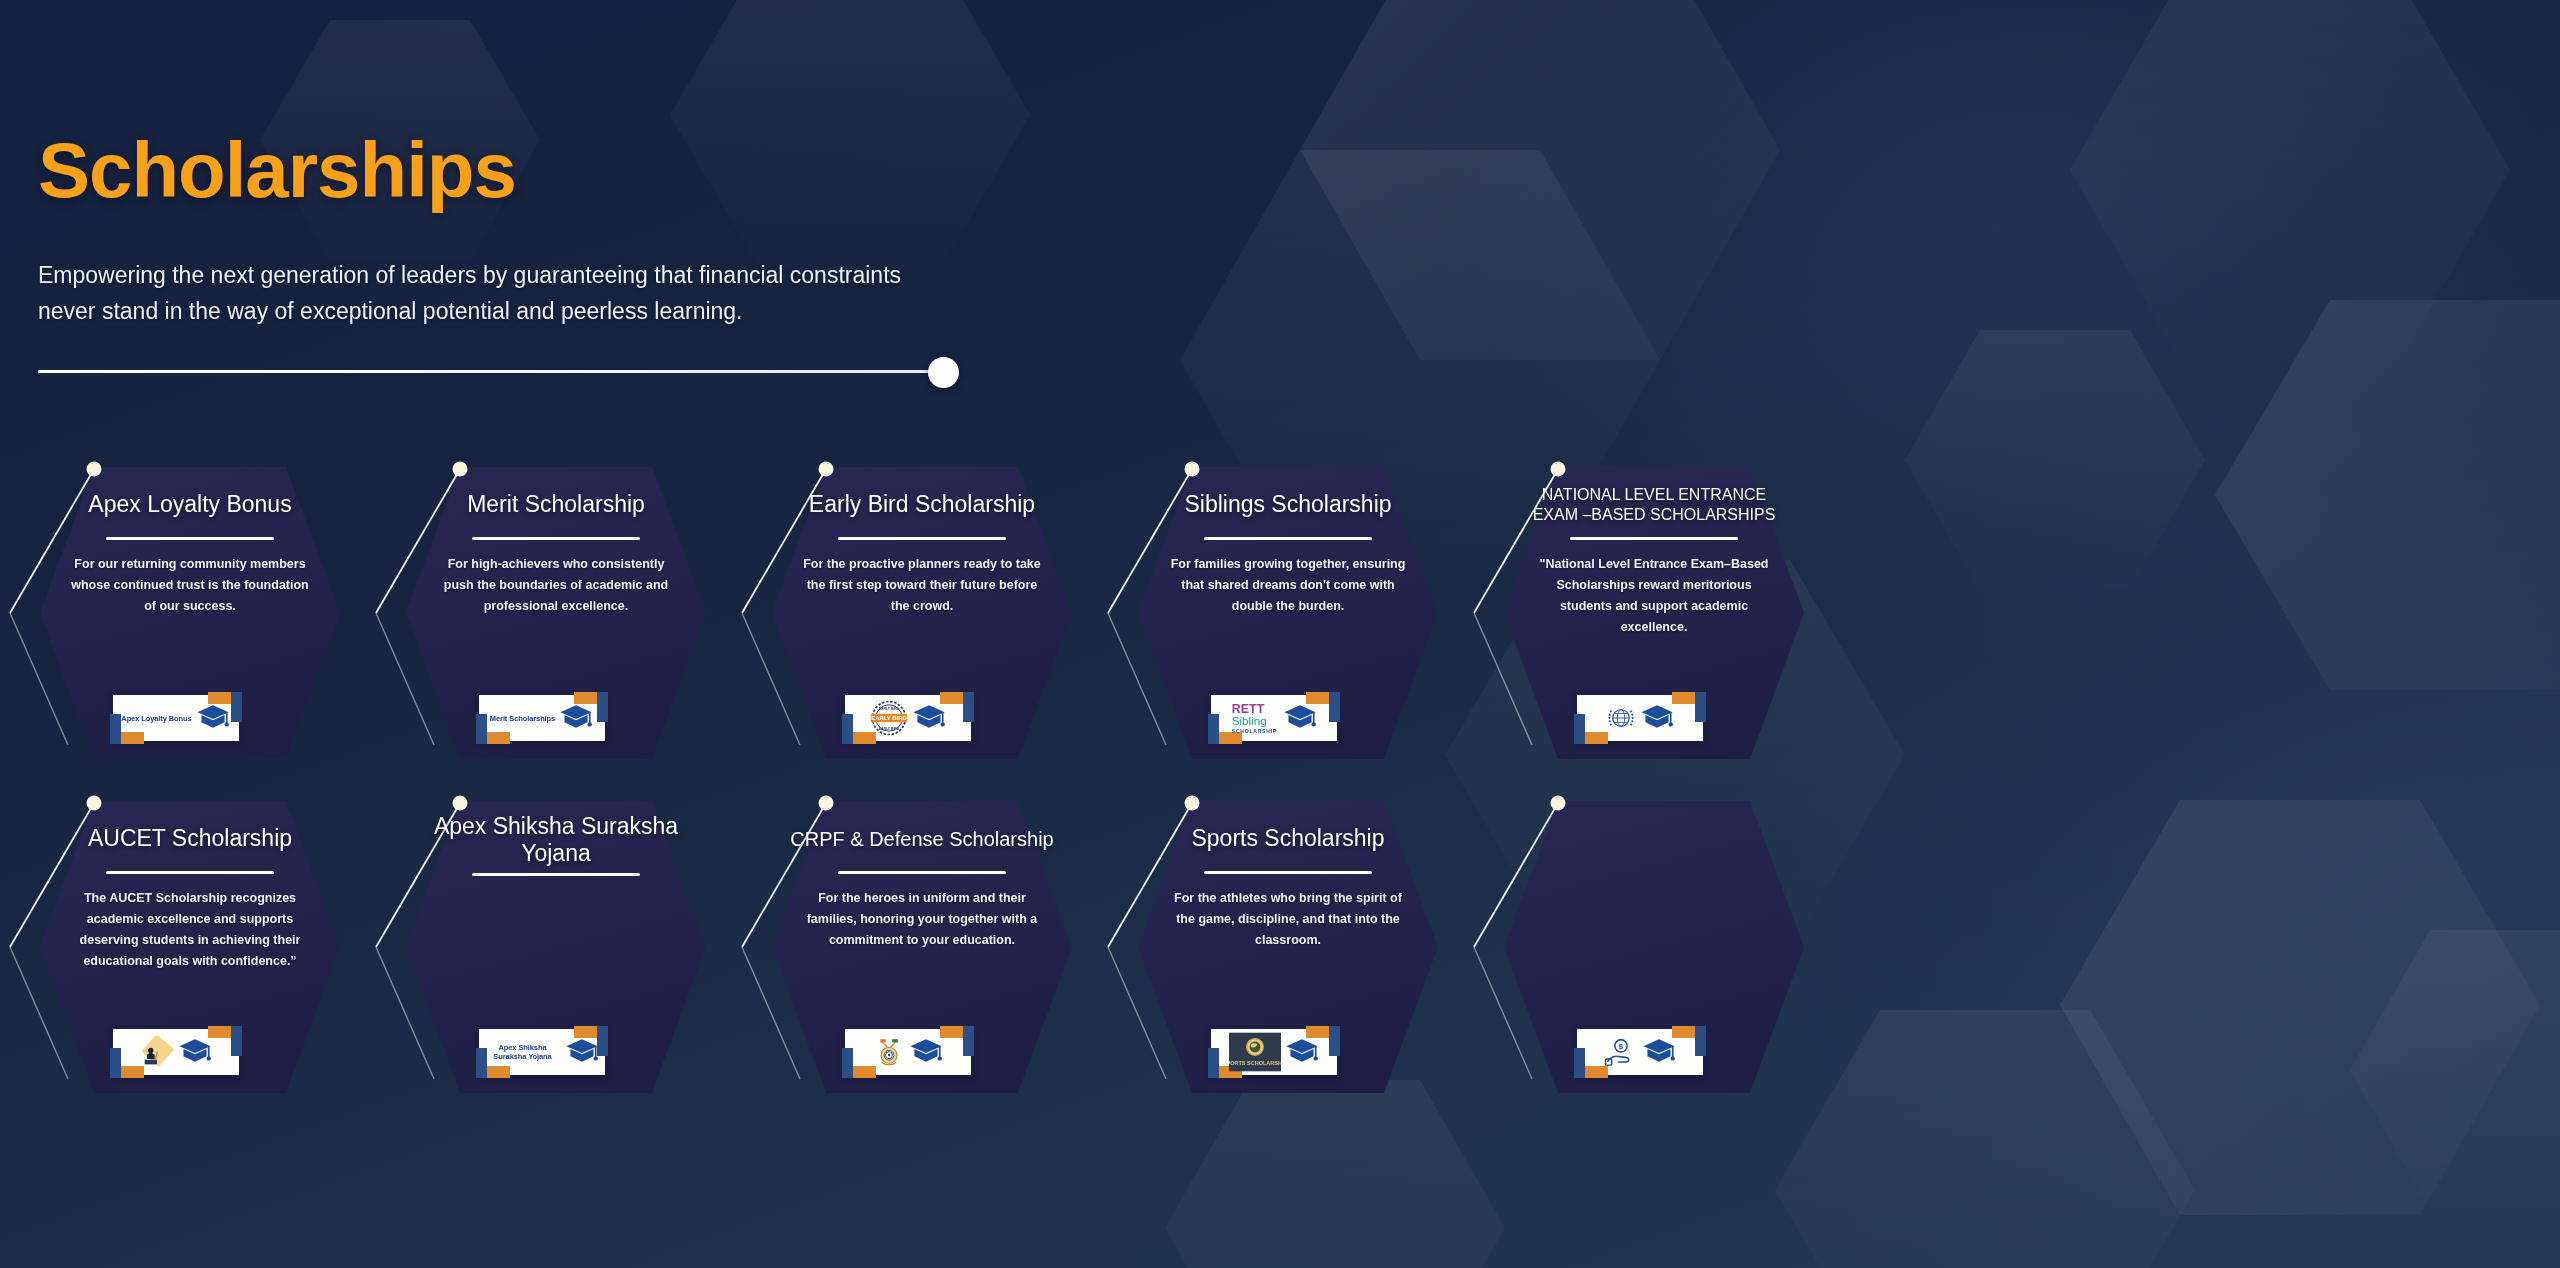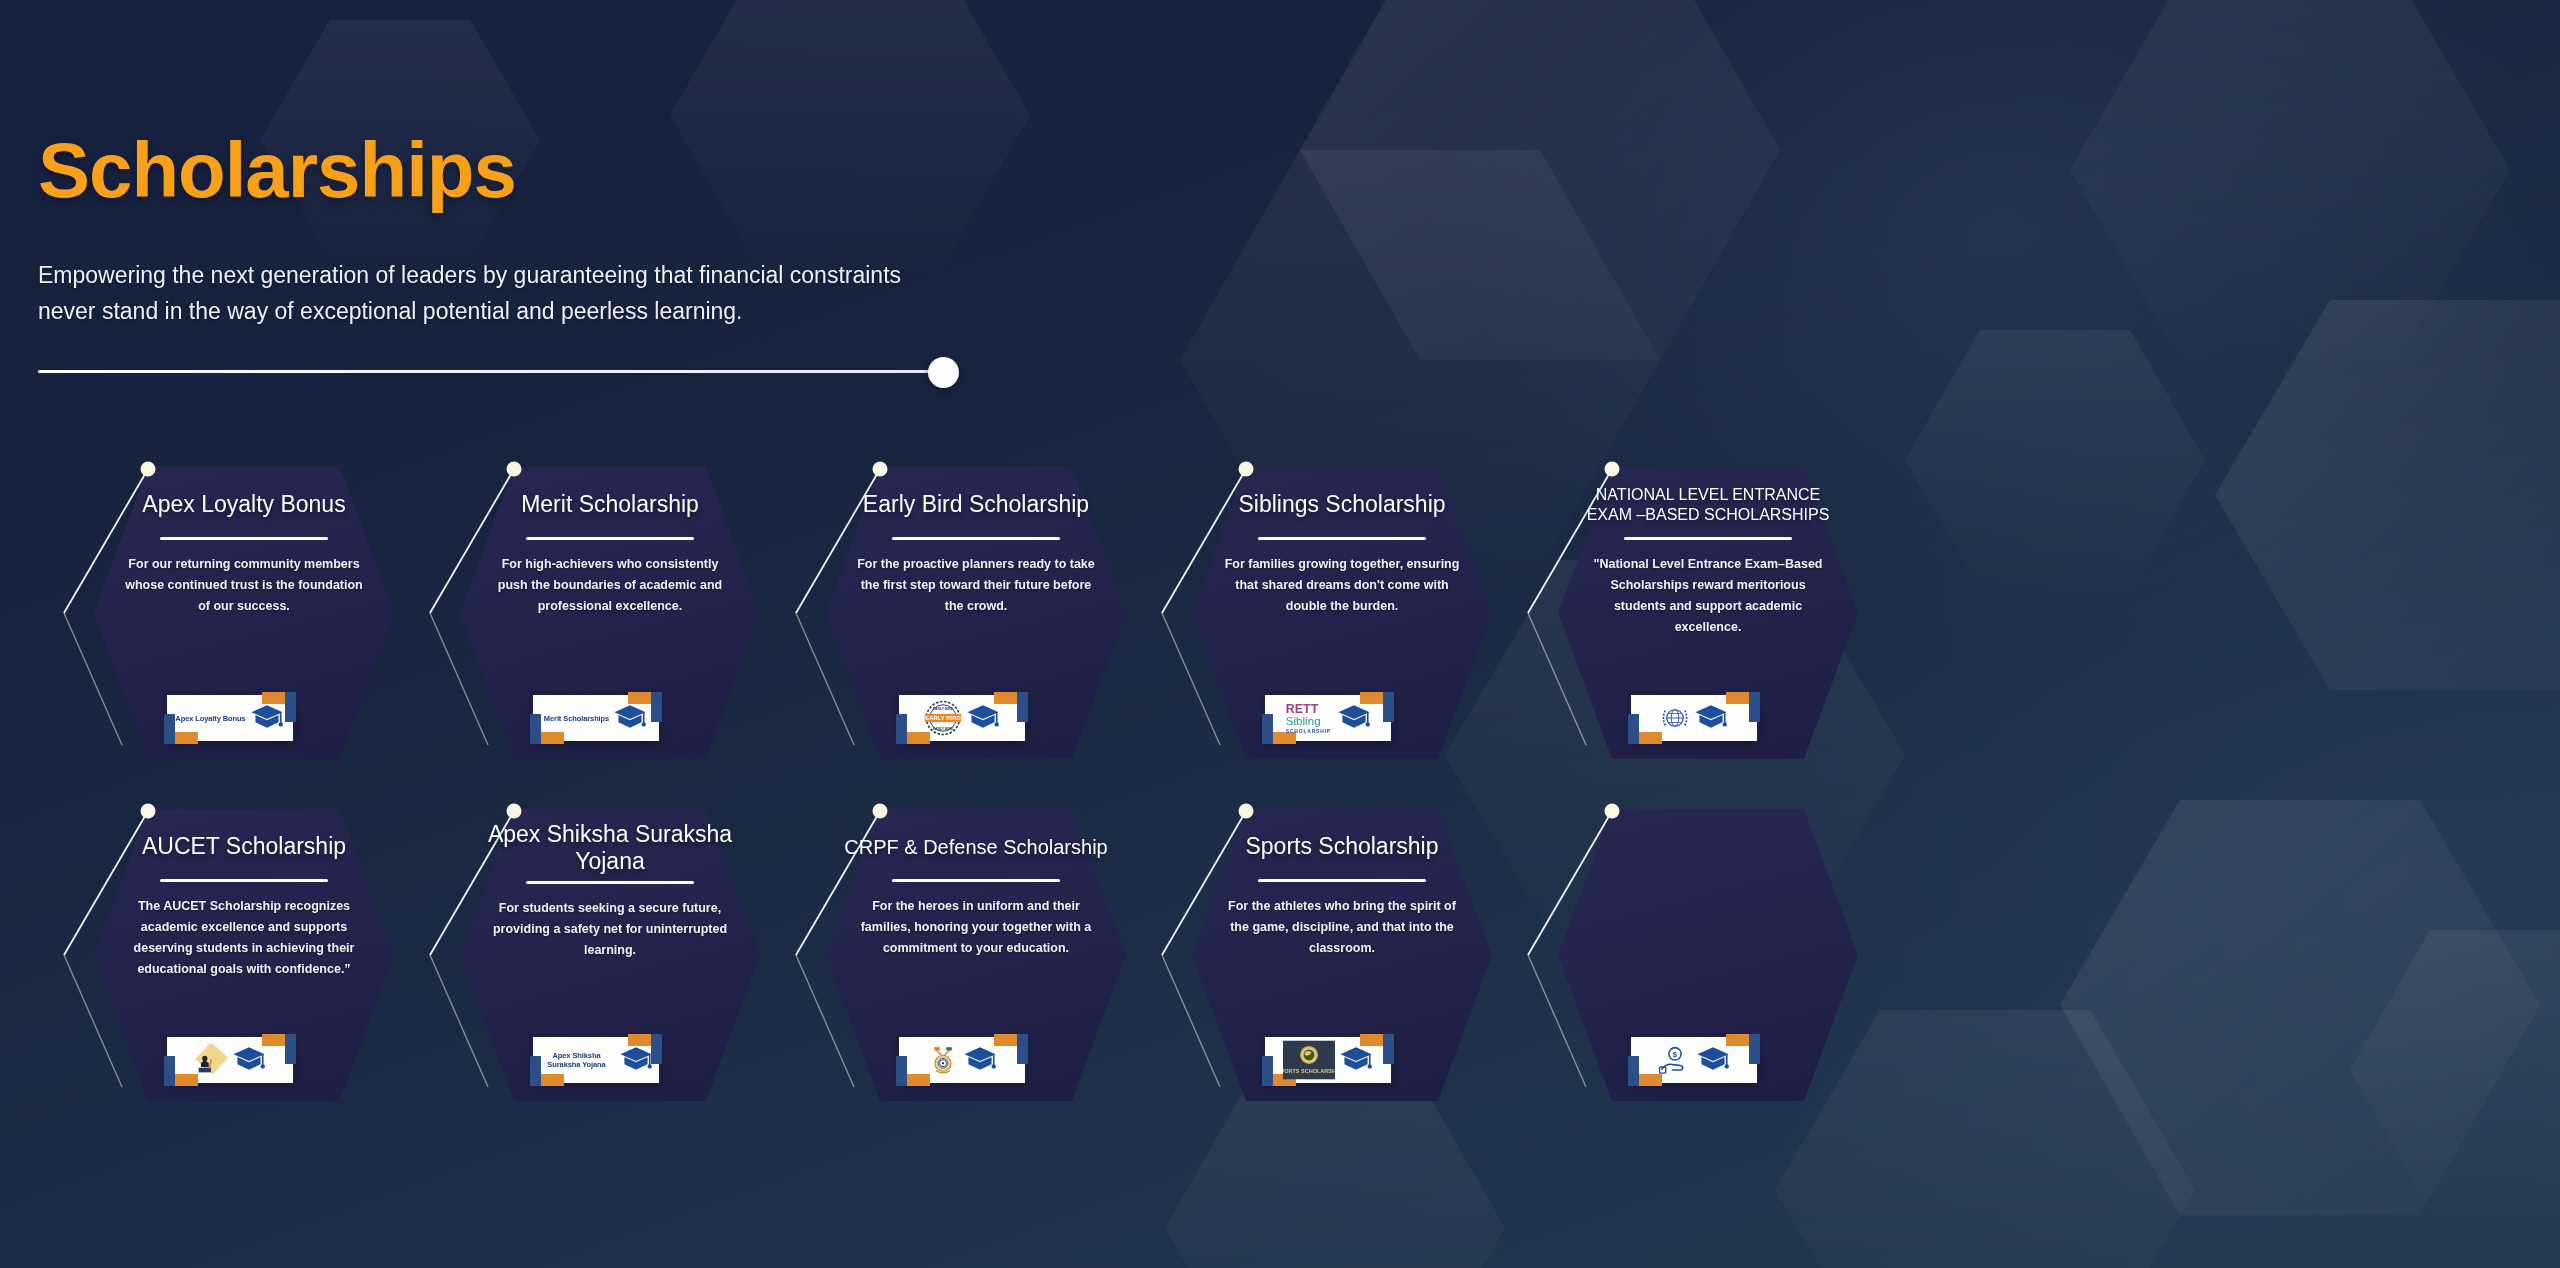--- a/index.html
+++ b/index.html
@@ -49,23 +49,22 @@
     box-shadow:0 2px 7px rgba(0,0,0,0.45);
   }
 
   
   #cards-grid {
     position:absolute; left:0; top:455px;
     width:1760px;
     display:grid;
     grid-template-columns:repeat(5, 366px);
     grid-auto-rows:330px;
-    row-gap:12px;
-    padding-left:16px;
-    margin-left:46px;
+    row-gap:4px;
+    padding-left:8px;
   }
   .card {
     position:relative;
     width:335px; height:300px;
   }
   .hex-body {
     position:absolute; left:32px; top:12px;
     width:300px; height:292px;
     background:linear-gradient(165deg, #272753 0%, #23234c 45%, #1e1e44 100%);
     clip-path:polygon(18% 0%, 82% 0%, 100% 50%, 82% 100%, 18% 100%, 0% 50%);
@@ -393,21 +392,20 @@
     <div class="card">
       <div class="hex-body"></div>
       <svg class="pointer-svg" viewBox="0 0 335 300">
         <line x1="86" y1="14" x2="2" y2="158" stroke="#ffffff" stroke-width="1.8" opacity="0.95"></line>
         <line x1="2" y1="158" x2="60" y2="290" stroke="#ffffff" stroke-width="1.4" opacity="0.45"></line>
         <circle cx="86" cy="14" r="7.5" fill="#fbf6e3"></circle>
       </svg>
       <div class="card-inner">
         <div class="card-title">Apex Shiksha Suraksha Yojana</div>
         <div class="title-rule"></div>
-        <div class="card-desc">For students seeking a secure future, providing a safety net for uninterrupted learning.</div>
       </div>
       <div class="logo-plate">
         <div class="plate-corner-tr"></div>
         <div class="plate-corner-tr2"></div>
         <div class="plate-corner-bl"></div>
         <div class="plate-corner-bl2"></div>
         <div class="plate-content">
           <div class="plate-label">Apex Shiksha Suraksha Yojana</div>
           <span class="plate-mark">
             <svg class="cap-svg" width="34" height="27.88" viewBox="0 0 50 41">

